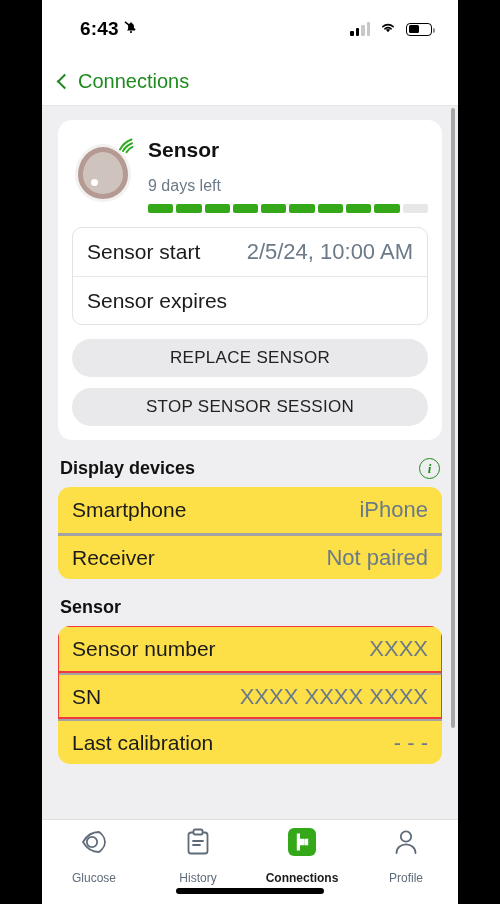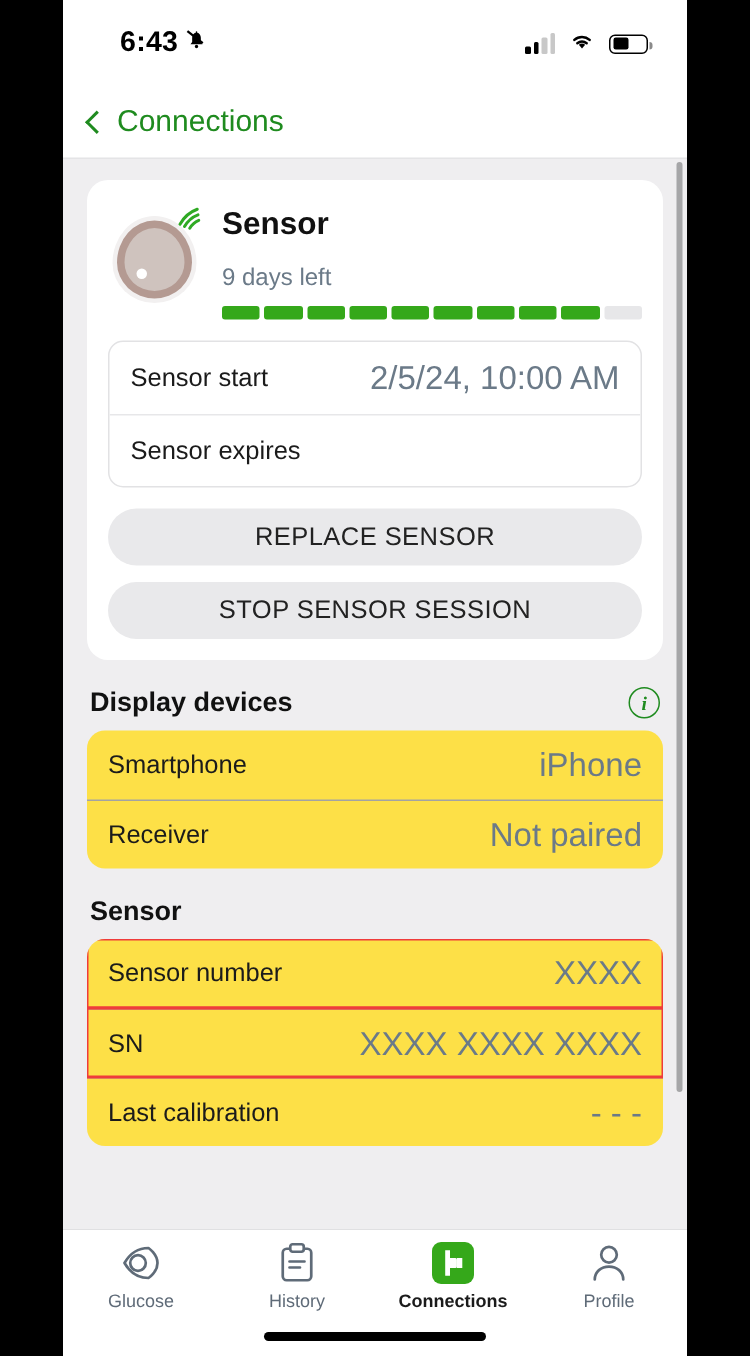--- a/index.html
+++ b/index.html
@@ -119,21 +119,21 @@
     border: 1px solid #e2e2e4;
     border-radius: 10px;
     overflow: hidden;
     background: #fff;
   }
   .row {
     display: flex; align-items: center; justify-content: space-between;
     padding: 0 14px; height: 48px;
   }
   .inner-list .row + .row { border-top: 1px solid #e7e7e9; }
-  .row-label { font-size: 17px; color: #1b1b1b; }
+  .row-label { font-size: 21px; color: #1b1b1b; }
   .row-value { font-size: 22px; color: #6b7a88; }
 
   .pill {
     display: flex; align-items: center; justify-content: center;
     height: 38px; border-radius: 19px;
     background: #e9e9eb; color: #222; font-size: 17px;
     letter-spacing: 0.3px; cursor: pointer;
   }
   .pill + .pill { margin-top: 11px; }
   .pills { margin-top: 14px; }
@@ -149,39 +149,39 @@
     border-radius: 50%; color: #1f8b1f; font-size: 13px;
     font-weight: bold; font-style: italic;
     display: flex; align-items: center; justify-content: center;
     font-family: "Liberation Serif", serif; cursor: pointer;
   }
 
   .list {
     background: #fde047; border-radius: 12px; overflow: hidden;
   }
   .list .row { height: 46px; }
-  .list .row + .row { border-top: 1px solid #a3a3a3; }
+  .list .row + .row { border-top: 3px solid #a3a3a3; }
 
   
   .list.flagged { border-radius: 12px; position: relative; }
   .row.hl {
     outline: 2px solid #ef3b3b;
     outline-offset: -1px;
     position: relative; z-index: 2;
   }
 
   
   .tabbar {
     height: 84px; background: #ffffff;
     border-top: 1px solid #e0e0e2;
     display: flex; align-items: flex-start; padding-top: 8px;
   }
   .tab {
     flex: 1 1 0; display: flex; flex-direction: column;
-    align-items: center; gap: 4px; cursor: pointer; justify-content: space-between;
+    align-items: center; gap: 15px; cursor: pointer; justify-content: space-between;
   }
   .tab-label { font-size: 12px; color: #5f6b78; }
   .tab.active .tab-label { color: #1b1b1b; font-weight: bold; }
   .tab-ico { height: 28px; display: flex; align-items: center; }
   .home-ind {
     position: absolute; left: 50%; transform: translateX(-50%);
     bottom: 10px; width: 148px; height: 6px;
     background: #000; border-radius: 3px;
   }
 </style>

